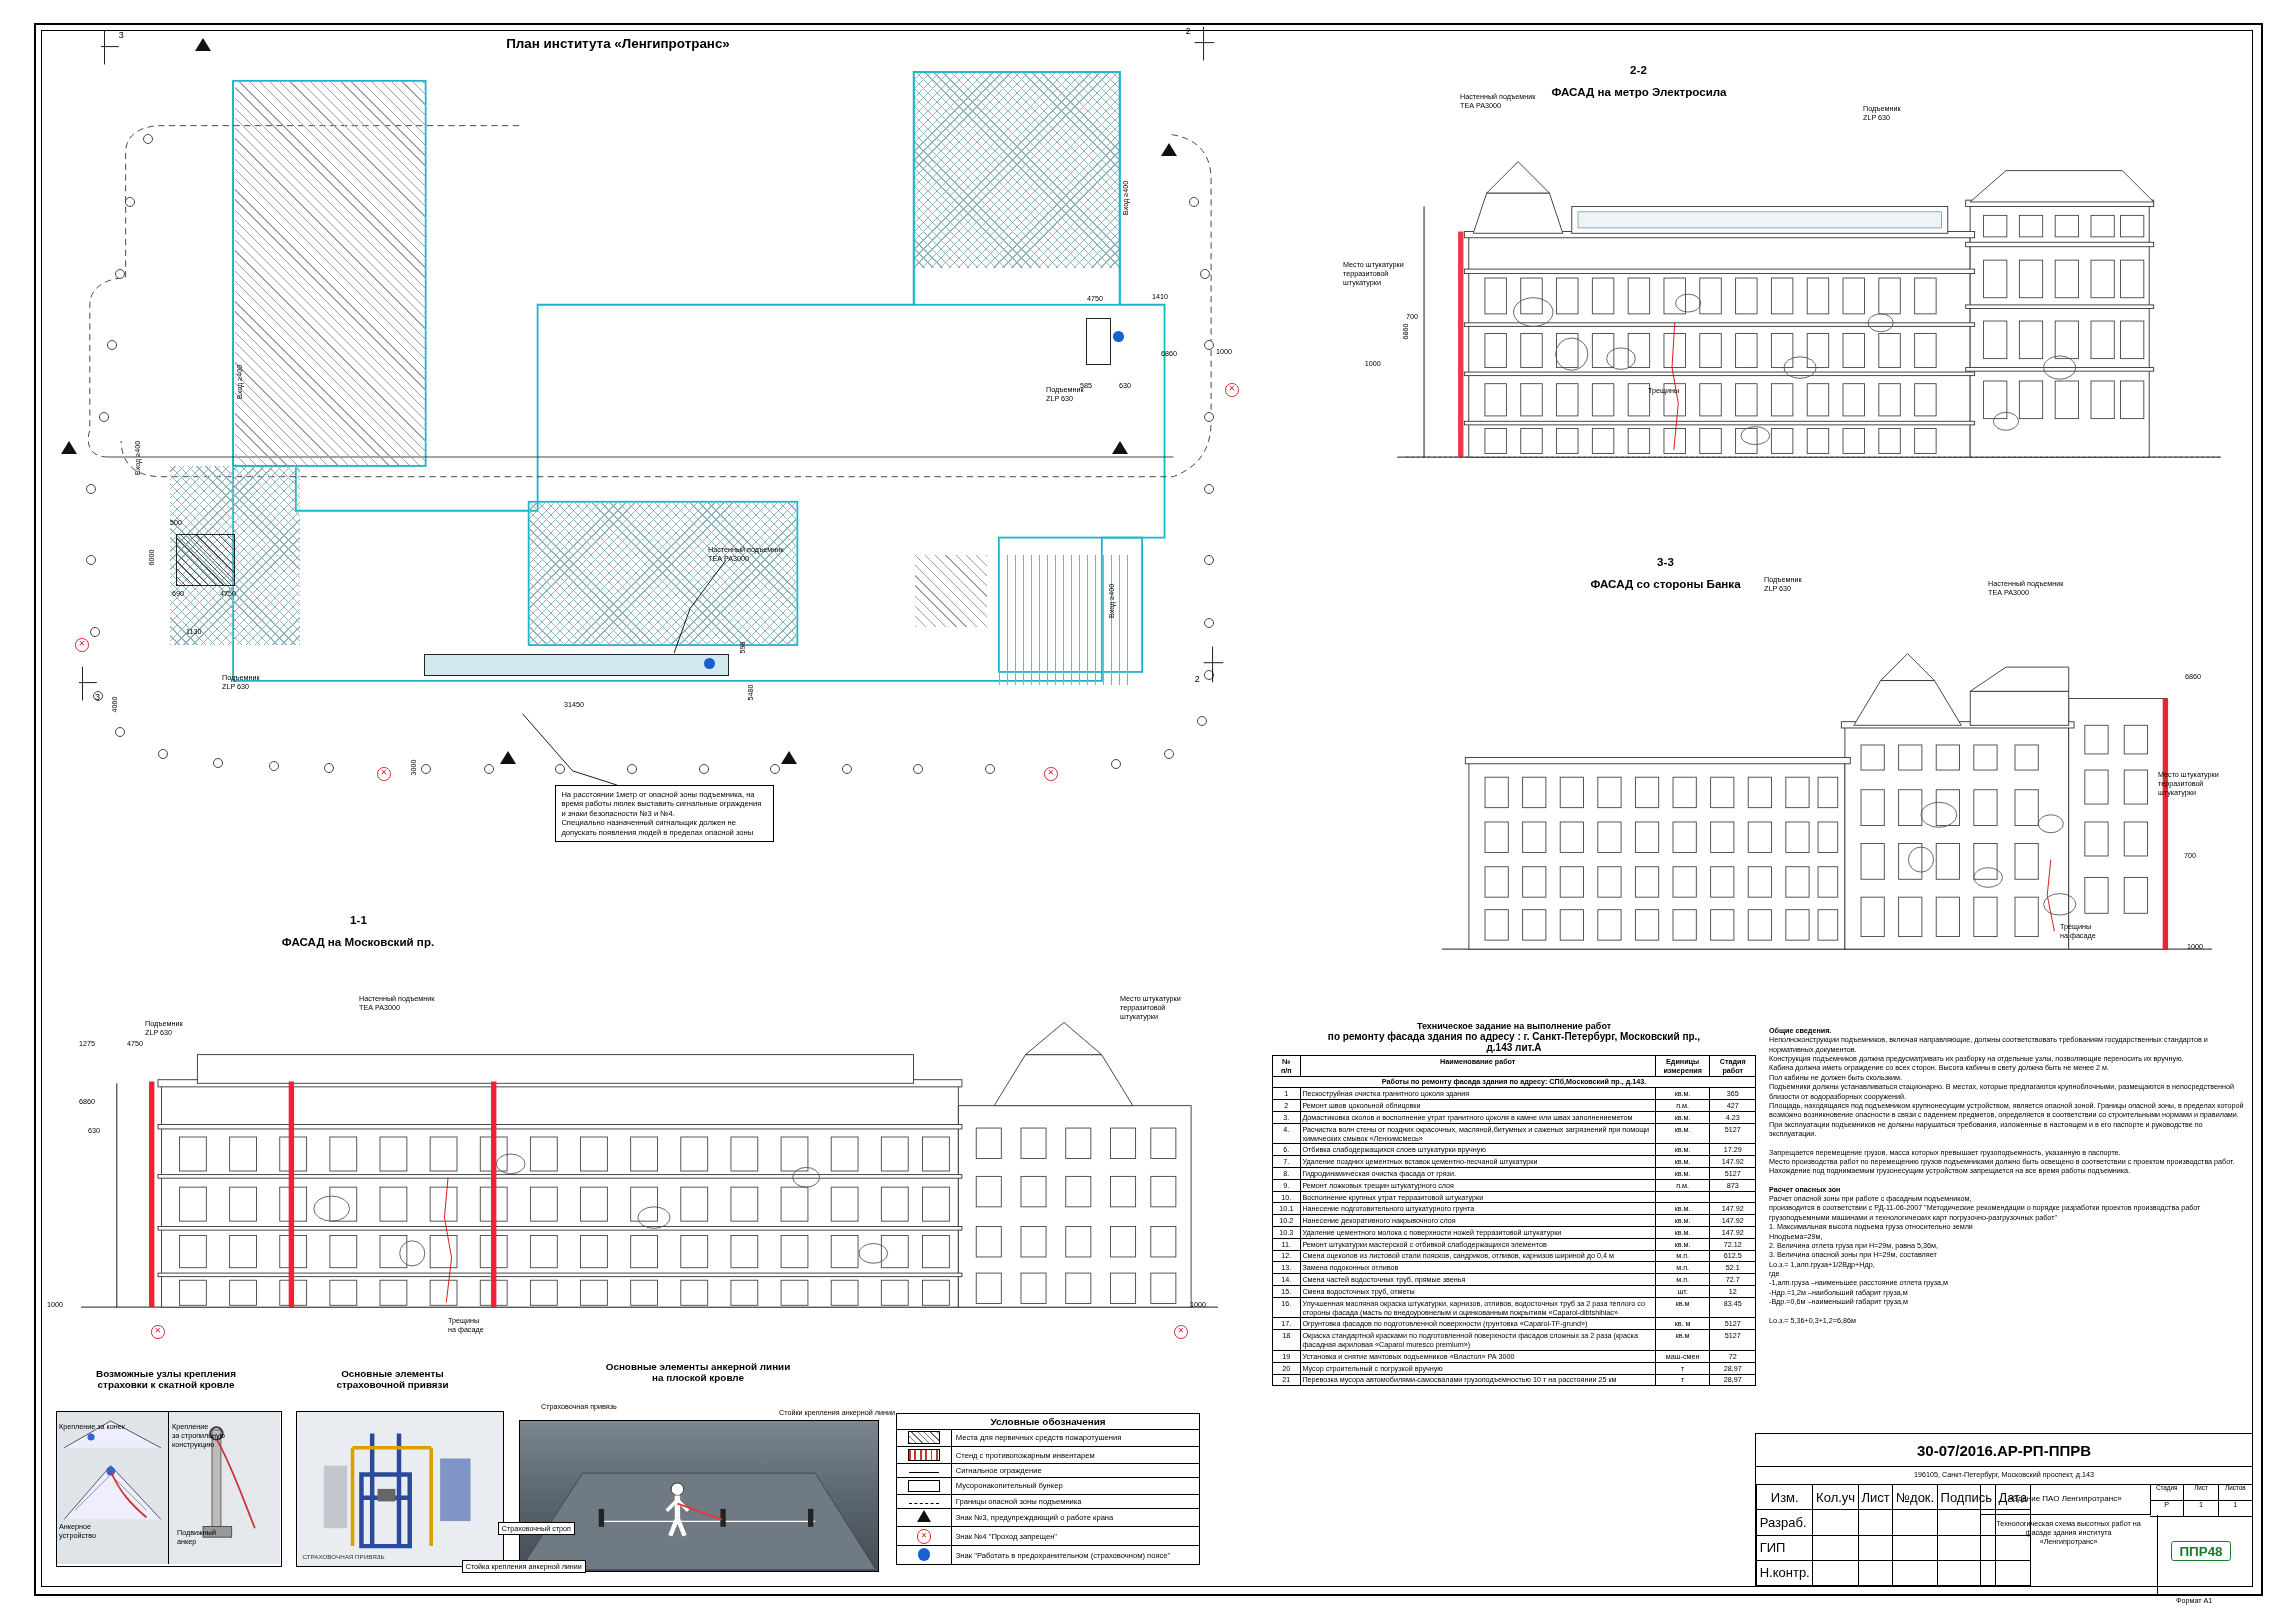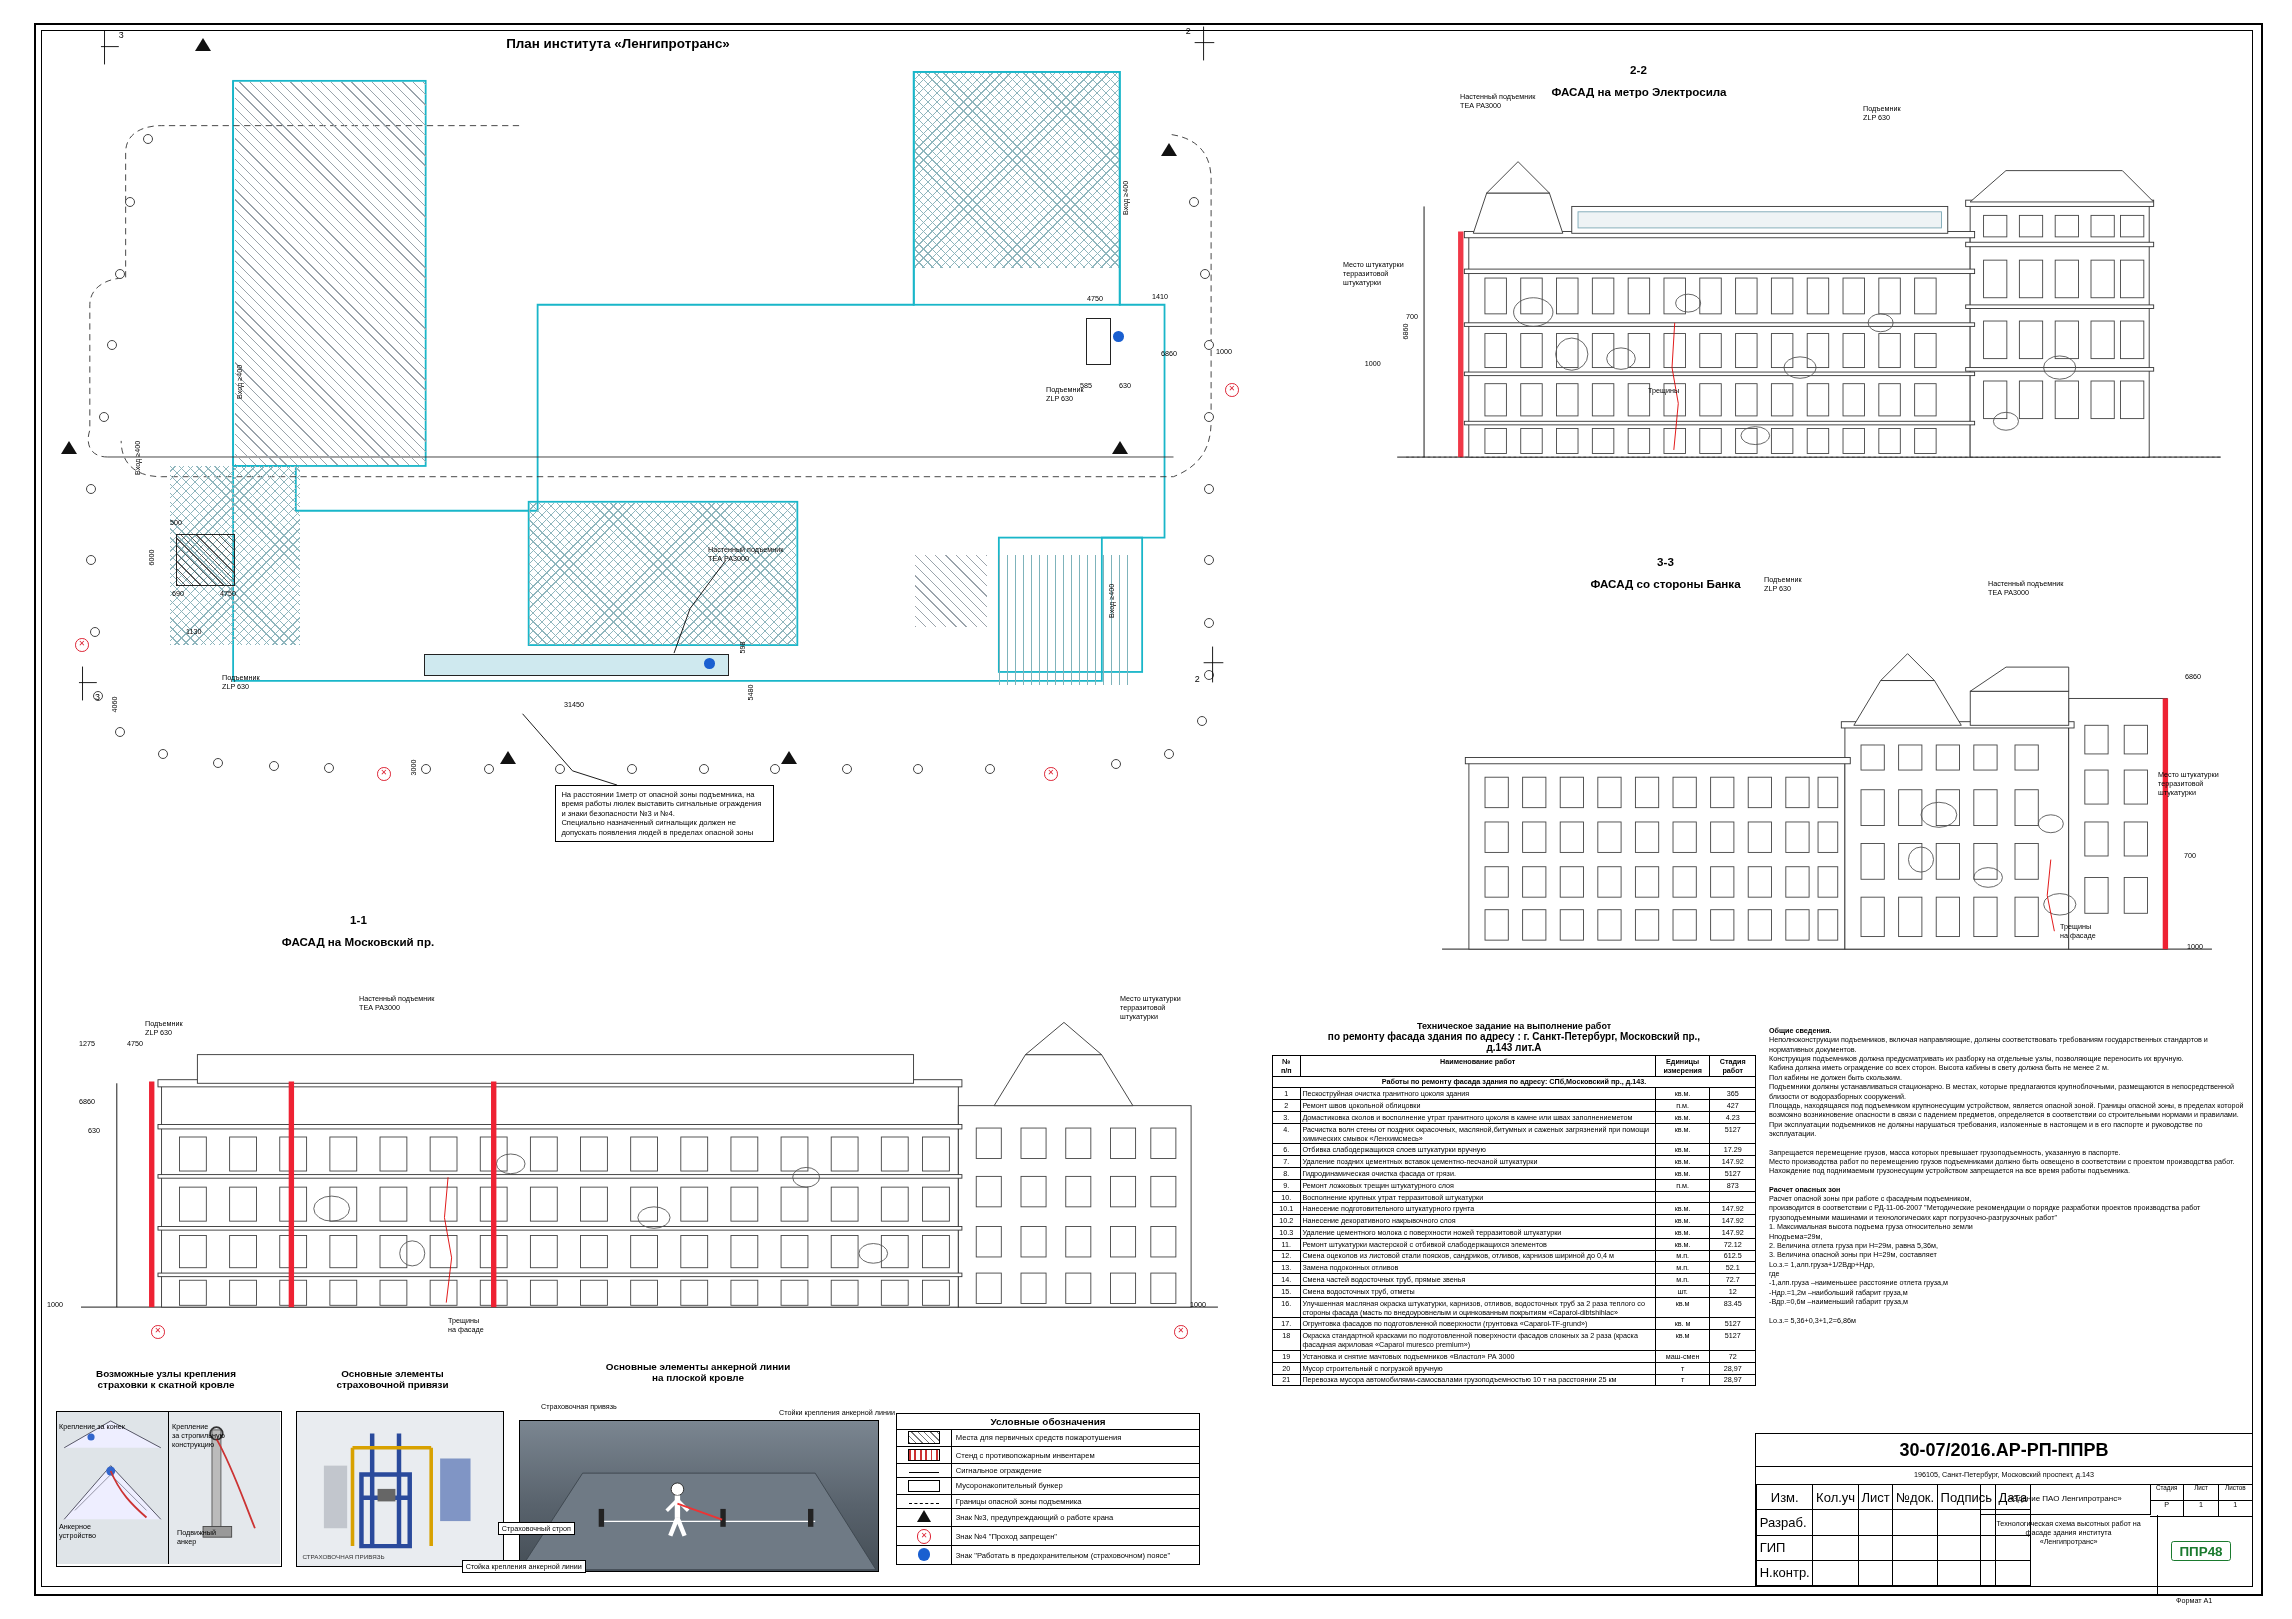--- a/index.html
+++ b/index.html
@@ -891,21 +891,21 @@
 где
 -1,алп.груза –наименьшее расстояние отлета груза,м
 -Hдр.=1,2м –наибольший габарит груза,м
 -Вдр.=0,6м –наименьший габарит груза,м
 
 Lo.з.= 5,36+0,3+1,2=6,86м</div>
   </div>
 
   <div style="position:absolute;left:1755px;top:1433px;width:496px;height:152px;border:1.8px solid #000;">
     <div style="position:absolute;left:0;top:0;width:100%;height:32px;border-bottom:0.9px solid #000;display:flex;align-items:center;justify-content:center;">
-      <span style="font-size:18px;font-weight:bold;">30-07/2016.АР-РП-ППРВ</span>
+      <span style="font-size:15px;font-weight:bold;">30-07/2016.АР-РП-ППРВ</span>
     </div>
     <div style="position:absolute;left:0;top:32px;width:100%;height:18px;border-bottom:0.9px solid #000;text-align:center;font-size:7.2px;line-height:18px;">196105, Санкт-Петербург, Московский проспект, д.143</div>
     <div style="position:absolute;left:0;top:50px;width:224px;height:102px;border-right:0.9px solid #000;">
       <table class="stamp" style="width:100%;height:100%;">
         <tbody id="stamp-cols">
             <tr>
               <td style="text-align: center;">Изм.</td>
               <td style="text-align: center;">Кол.уч</td>
               <td style="text-align: center;">Лист</td>
               <td style="text-align: center;">№док.</td>

